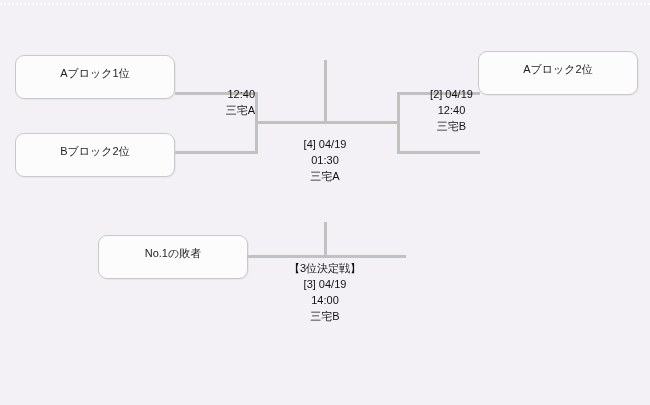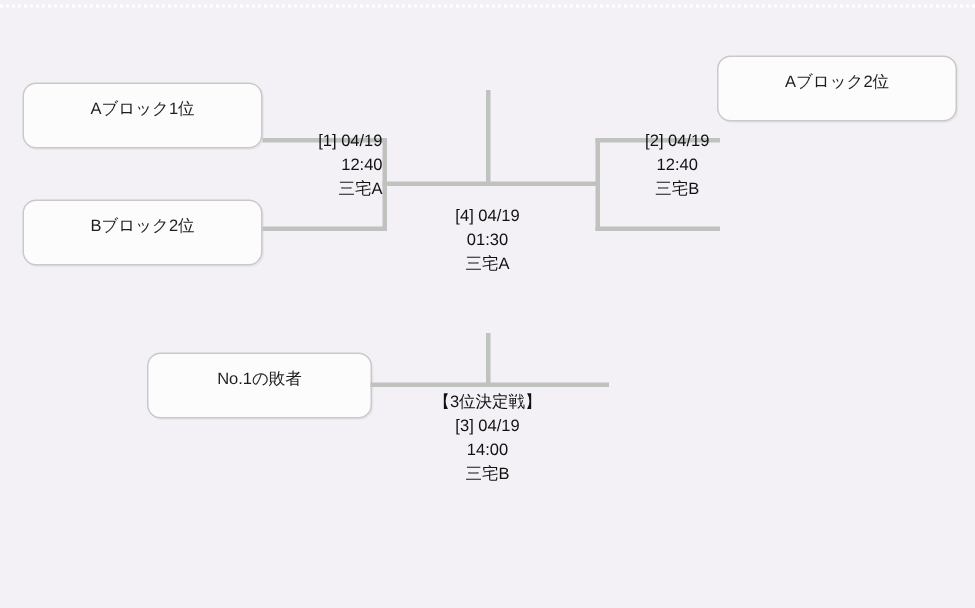--- a/index.html
+++ b/index.html
@@ -93,26 +93,25 @@
   </div>
 
   <div class="line-h" style="left:175px; top:92px; width:83px;"></div>
   <div class="line-h" style="left:175px; top:151px; width:83px;"></div>
 
   <div class="line-v" style="left:255px; top:92px; height:62px;"></div>
 
   <div class="line-h" style="left:255px; top:121px; width:72px;"></div>
 
   <div class="match-info align-right" style="left:160px; top:86px; width:95px;">
-    <div>[1] 04/19</div>
     <div>12:40</div>
     <div>三宅A</div>
   </div>
 
-  <div class="slot" style="left:478px; top:37px; width:160px; height:44px;">
+  <div class="slot" style="left:478px; top:51px; width:160px; height:44px;">
     <div class="slot-label">Aブロック2位</div>
   </div>
 
 
   <div class="line-h" style="left:397px; top:92px; width:83px;"></div>
   <div class="line-h" style="left:397px; top:151px; width:83px;"></div>
   <div class="line-v" style="left:397px; top:92px; height:62px;"></div>
   <div class="line-h" style="left:325px; top:121px; width:75px;"></div>
 
   <div class="match-info align-left" style="left:404px; top:86px; width:95px;">

